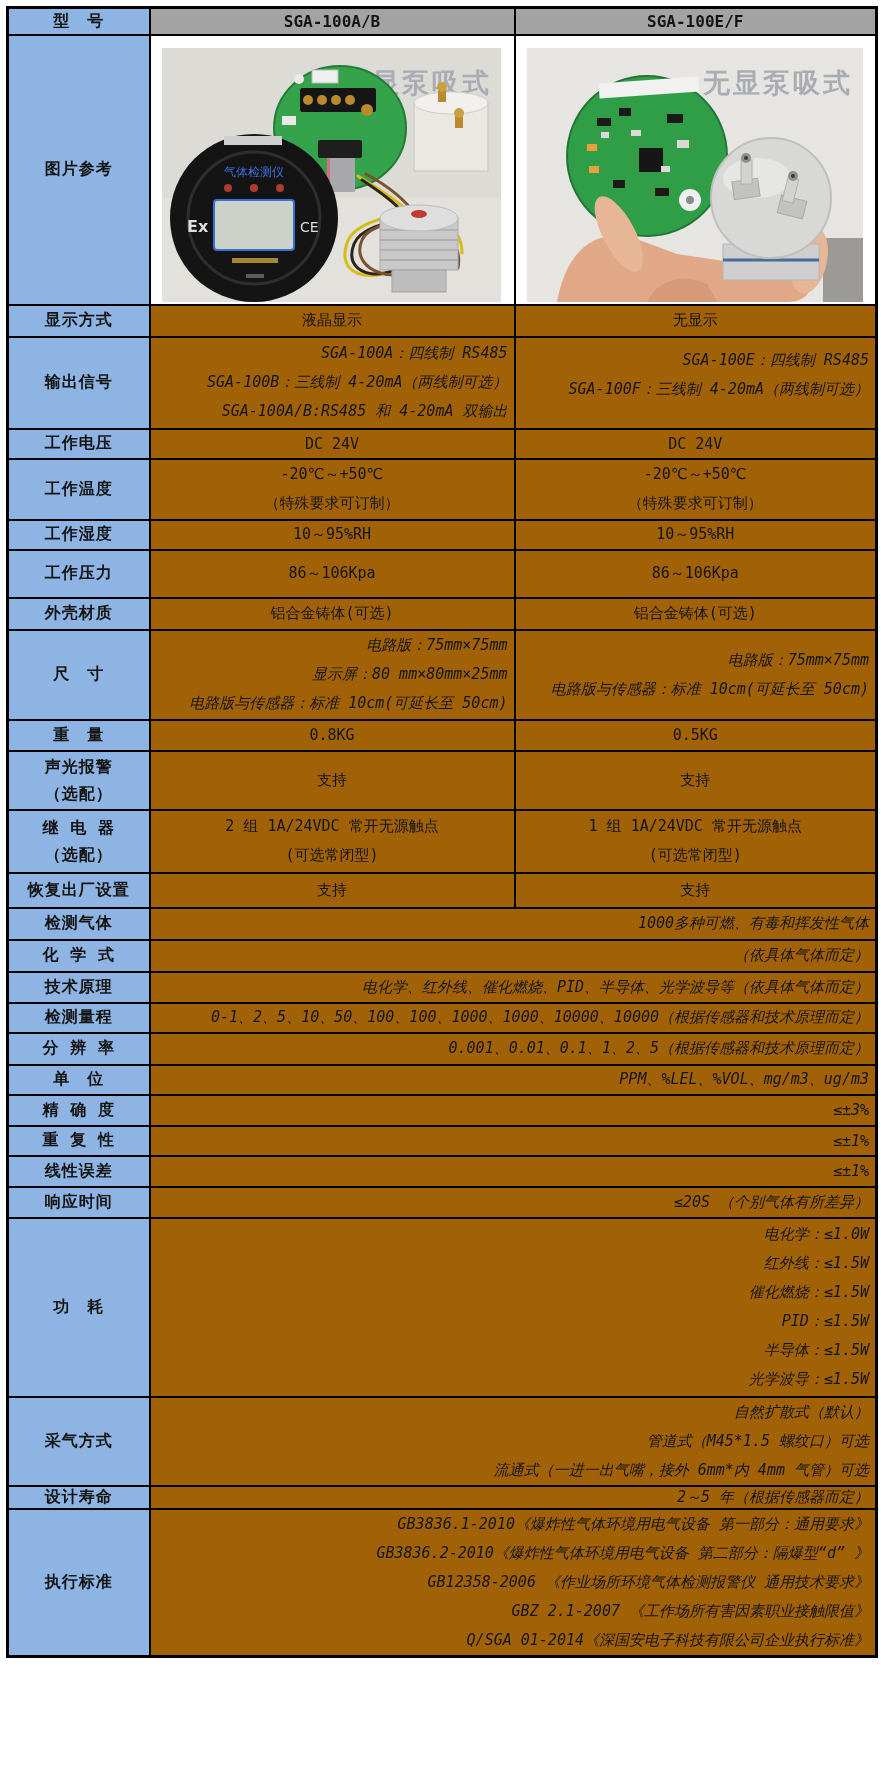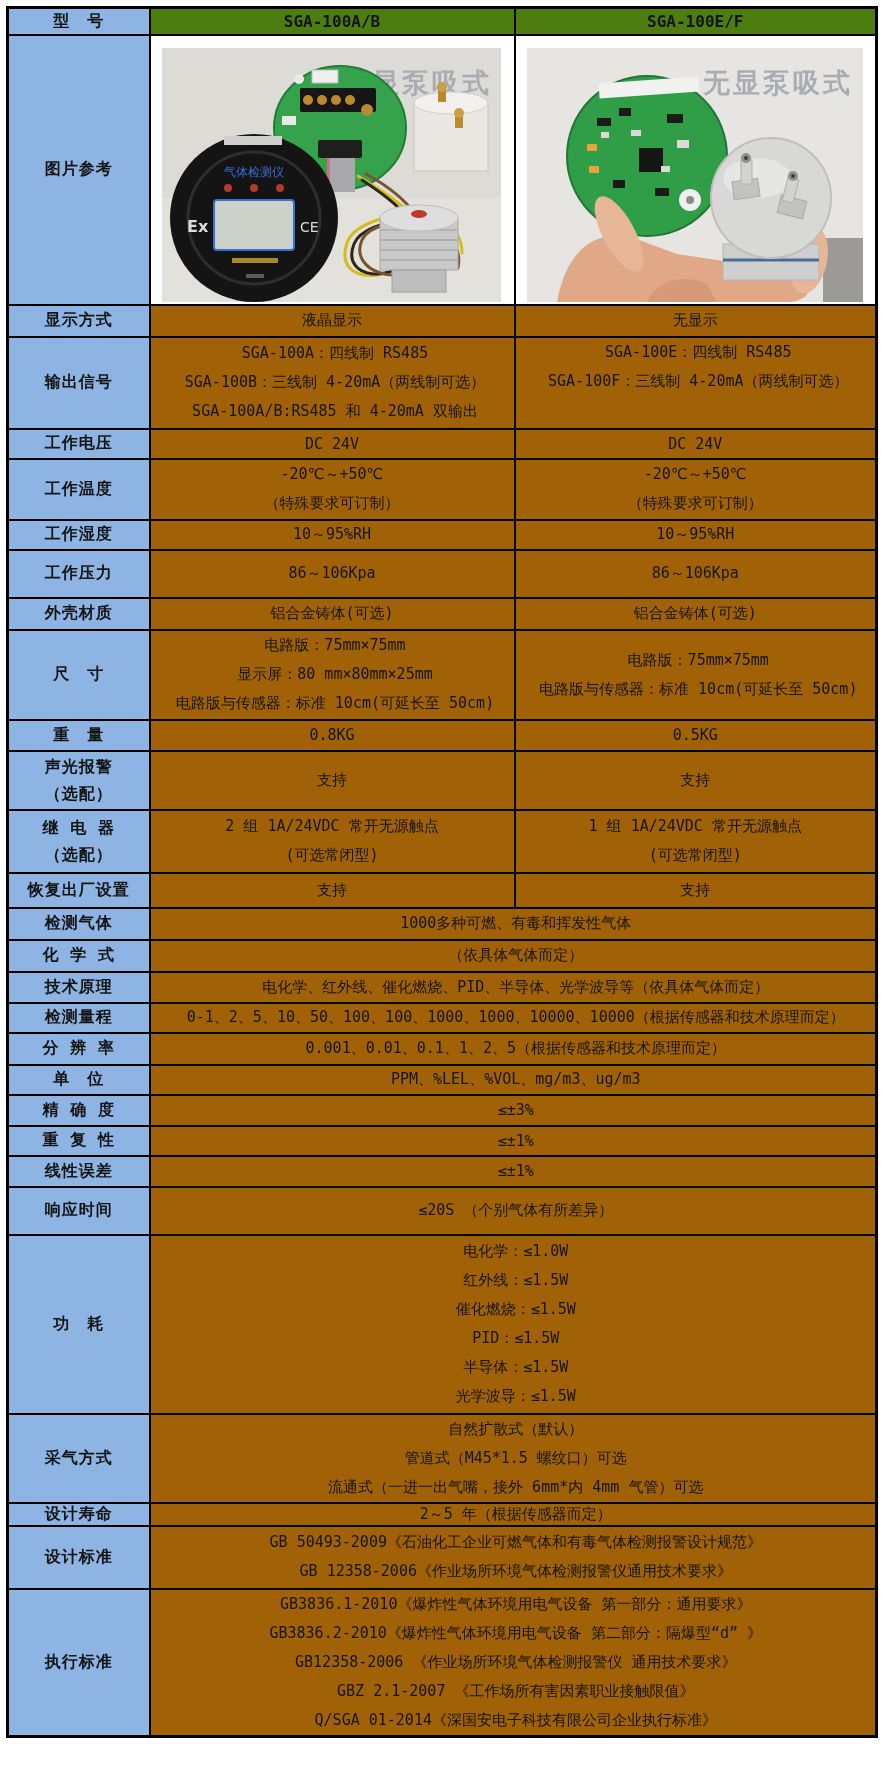--- a/index.html
+++ b/index.html
@@ -6,23 +6,23 @@
   body{width:881px;height:1768px;position:relative;
        font-family:"DejaVu Sans Mono","DejaVu Sans",monospace;
        color:#141414;-webkit-font-smoothing:antialiased;}
   .sheet{position:absolute;left:6px;top:6px;}
   table{border-collapse:collapse;table-layout:fixed;width:869px;
         border:3px solid #000;}
   td{border:2px solid #000;padding:0;font-size:15px;vertical-align:middle;
      overflow:hidden;}
   td.label{background:#8DB4E2;font-weight:bold;text-align:center;
            font-size:16px;letter-spacing:1px;}
-  td.head{background:#4d7c0f;font-weight:bold;text-align:center;font-size:16px;}
+  td.head{background:#a3a3a3;font-weight:bold;text-align:center;font-size:16px;}
   td.val{background:#a16207;text-align:center;}
-  td.val.left{text-align:center;padding-left:12px;padding-right:6px;}
+  td.val.left{text-align:right;padding-left:12px;padding-right:6px;font-style:italic;}
   td.photo{background:#ffffff;vertical-align:top;padding:12px 11px 2px 11px;}
   .ln{line-height:29px;white-space:nowrap;}
   .lbl-ln{line-height:27px;}
   svg{display:block;}
   svg text{font-family:"DejaVu Sans","Liberation Sans",sans-serif;}
   .wm{font-size:27px;fill:#a9adb3;letter-spacing:3px;font-weight:bold;}
 </style>
 </head>
 <body>
 
@@ -168,21 +168,21 @@
     <td class="val">无显示</td>
   </tr>
 
   <tr style="height:92px">
     <td class="label">输出信号</td>
     <td class="val left">
       <div class="ln">SGA-100A：四线制 RS485</div>
       <div class="ln">SGA-100B：三线制 4-20mA（两线制可选）</div>
       <div class="ln">SGA-100A/B:RS485 和 4-20mA 双输出</div>
     </td>
-    <td class="val left" style="vertical-align:top;">
+    <td class="val left" style="vertical-align:top;padding-top:8px">
       <div class="ln">SGA-100E：四线制 RS485</div>
       <div class="ln">SGA-100F：三线制 4-20mA（两线制可选）</div>
     </td>
   </tr>
 
   <tr style="height:30px">
     <td class="label">工作电压</td>
     <td class="val">DC 24V</td>
     <td class="val">DC 24V</td>
   </tr>
@@ -296,21 +296,21 @@
     <td class="val left" colspan="2">≤±3%</td>
   </tr>
   <tr style="height:30px">
     <td class="label">重 复 性</td>
     <td class="val left" colspan="2">≤±1%</td>
   </tr>
   <tr style="height:31px">
     <td class="label">线性误差</td>
     <td class="val left" colspan="2">≤±1%</td>
   </tr>
-  <tr style="height:48px">
+  <tr style="height:31px">
     <td class="label">响应时间</td>
     <td class="val left" colspan="2">≤20S （个别气体有所差异）</td>
   </tr>
 
   <tr style="height:179px">
     <td class="label">功　耗</td>
     <td class="val left" colspan="2">
       <div class="ln">电化学：≤1.0W</div>
       <div class="ln">红外线：≤1.5W</div>
       <div class="ln">催化燃烧：≤1.5W</div>
@@ -327,27 +327,20 @@
       <div class="ln">管道式（M45*1.5 螺纹口）可选</div>
       <div class="ln">流通式（一进一出气嘴，接外 6mm*内 4mm 气管）可选</div>
     </td>
   </tr>
 
   <tr style="height:15px">
     <td class="label">设计寿命</td>
     <td class="val left" colspan="2">2～5 年（根据传感器而定）</td>
   </tr>
 
-  <tr style="height:63px">
-    <td class="label">设计标准</td>
-    <td class="val left" colspan="2">
-      <div class="ln">GB 50493-2009《石油化工企业可燃气体和有毒气体检测报警设计规范》</div>
-      <div class="ln">GB 12358-2006《作业场所环境气体检测报警仪通用技术要求》</div>
-    </td>
-  </tr>
 
   <tr style="height:147px">
     <td class="label">执行标准</td>
     <td class="val left" colspan="2">
       <div class="ln">GB3836.1-2010《爆炸性气体环境用电气设备 第一部分：通用要求》</div>
       <div class="ln">GB3836.2-2010《爆炸性气体环境用电气设备 第二部分：隔爆型“d” 》</div>
       <div class="ln">GB12358-2006 《作业场所环境气体检测报警仪 通用技术要求》</div>
       <div class="ln">GBZ 2.1-2007 《工作场所有害因素职业接触限值》</div>
       <div class="ln">Q/SGA 01-2014《深国安电子科技有限公司企业执行标准》</div>
     </td>

